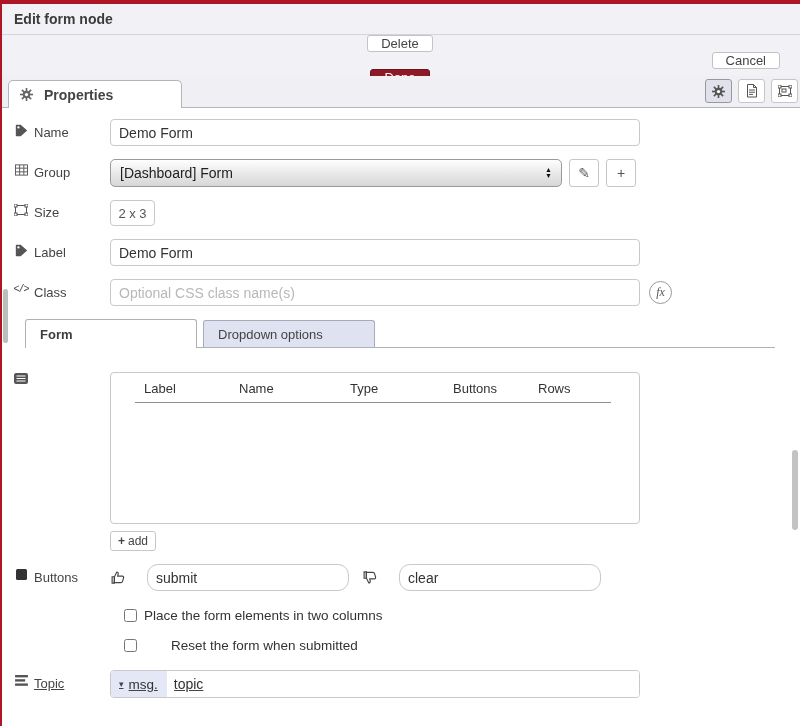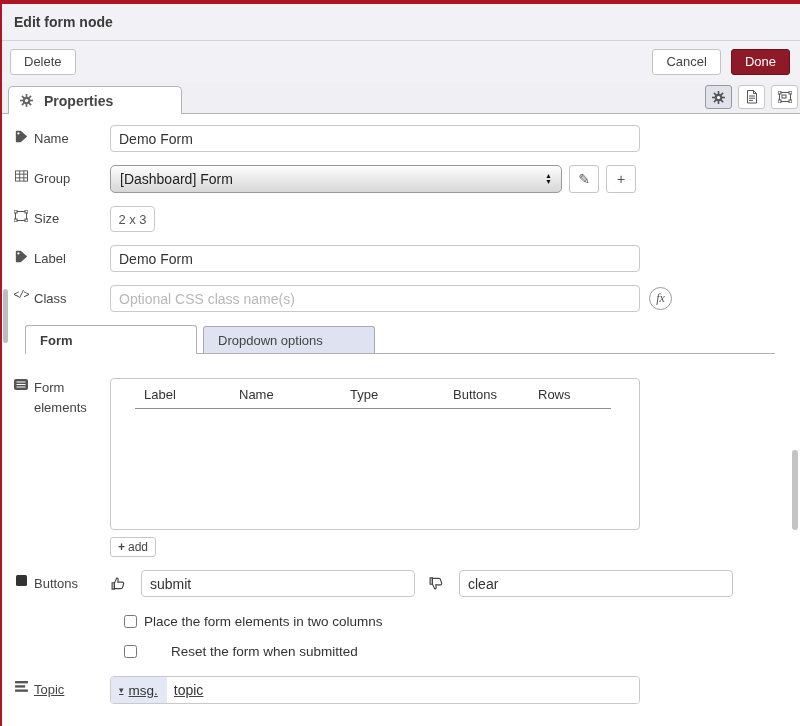--- a/index.html
+++ b/index.html
@@ -12,26 +12,27 @@
   }
   
   .topbar { height: 4px; background: #ad1625; width: 100%; }
   .left-red { position: absolute; left: 0; top: 0; bottom: 0; width: 2px; background: #ad1625; z-index: 9; }
   .grip-thumb { position: absolute; left: 3px; top: 289px; width: 5px; height: 54px; background: #bdbdbd; border-radius: 3px; z-index: 9; }
   .scroll-thumb { position: absolute; right: 2px; top: 450px; width: 6px; height: 80px; background: #c3c3c3; border-radius: 3px; z-index: 9; }
 
   
   .dialog-header {
     background: #f2f2f6; border-bottom: 1px solid #d4d4dc;
-    height: 37px; display: flex; align-items: center;
+    height: 31px; display: flex; align-items: center;
     padding: 12px 14px; font-size: 14px; font-weight: bold; color: #3b3b3b;
   }
   .button-bar {
     background: #f2f2f6; height: 41px; display: flex; align-items: center;
     padding: 0 10px;
+    flex-direction: column;
   }
   .btn {
     border: 1px solid #c3c3c3; border-radius: 3px; background: #fff;
     color: #444; font-size: 13px; height: 26px; padding: 0 13px;
     display: inline-flex; align-items: center; font-family: inherit; cursor: pointer;
   }
   .btn-cancel { margin-left: auto; margin-right: 10px; }
   .btn-done { background: #8e1a28; border-color: #6e1220; color: #fff; }
 
   
@@ -118,21 +119,21 @@
   }
   .add-btn {
     margin-top: 7px; align-self: flex-start; height: 20px; border: 1px solid #c6c6c6; border-radius: 3px;
     background: #fff; font-size: 12px; color: #444; display: inline-flex; align-items: center; gap: 3px;
     padding: 0 7px; cursor: pointer; font-family: inherit;
   }
   .add-btn .plus { font-weight: bold; font-size: 12px; }
 
   
   .thumb-icon { width: 17px; height: 17px; flex-shrink: 0; }
-  .btn-input { width: 274px; margin-left: 14px; }
+  .btn-input { width: 202px; margin-left: 20px; border-radius: 11px; }
   .thumb-down-wrap { margin-left: 13px; transform: rotate(180deg) scaleX(-1); }
 
   
   .check-row { display: flex; align-items: center; margin: 0 0 0 124px; font-size: 13.5px; color: #333; }
   .check-row input { width: 13px; height: 13px; margin-right: 7px; }
   .cb1 { margin-top: 17px; }
   .cb2 { margin-top: 15px; gap: 27px; }
 
   
   .topic-row { margin-top: 17px; text-decoration: underline; }
@@ -312,21 +313,20 @@
   <div class="row row-top">
     <div class="row-label">
       <span class="ricon">
         <svg width="14" height="11" viewBox="0 0 14 11">
             <rect x="0" y="0" width="14" height="11" rx="2" fill="#555"></rect>
             <line x1="2.5" y1="3" x2="11.5" y2="3" stroke="#fff"></line>
             <line x1="2.5" y1="5.5" x2="11.5" y2="5.5" stroke="#fff"></line>
             <line x1="2.5" y1="8" x2="11.5" y2="8" stroke="#fff"></line>
           </svg>
       </span>
-      <span class="wrap">Form elements</span>
     </div>
     <div class="fe-col">
       <div class="fe-table">
         <div class="fe-head">
           <span>Label</span>
           <span>Name</span>
           <span>Type</span>
           <span>Buttons</span>
           <span>Rows</span>
         </div>

